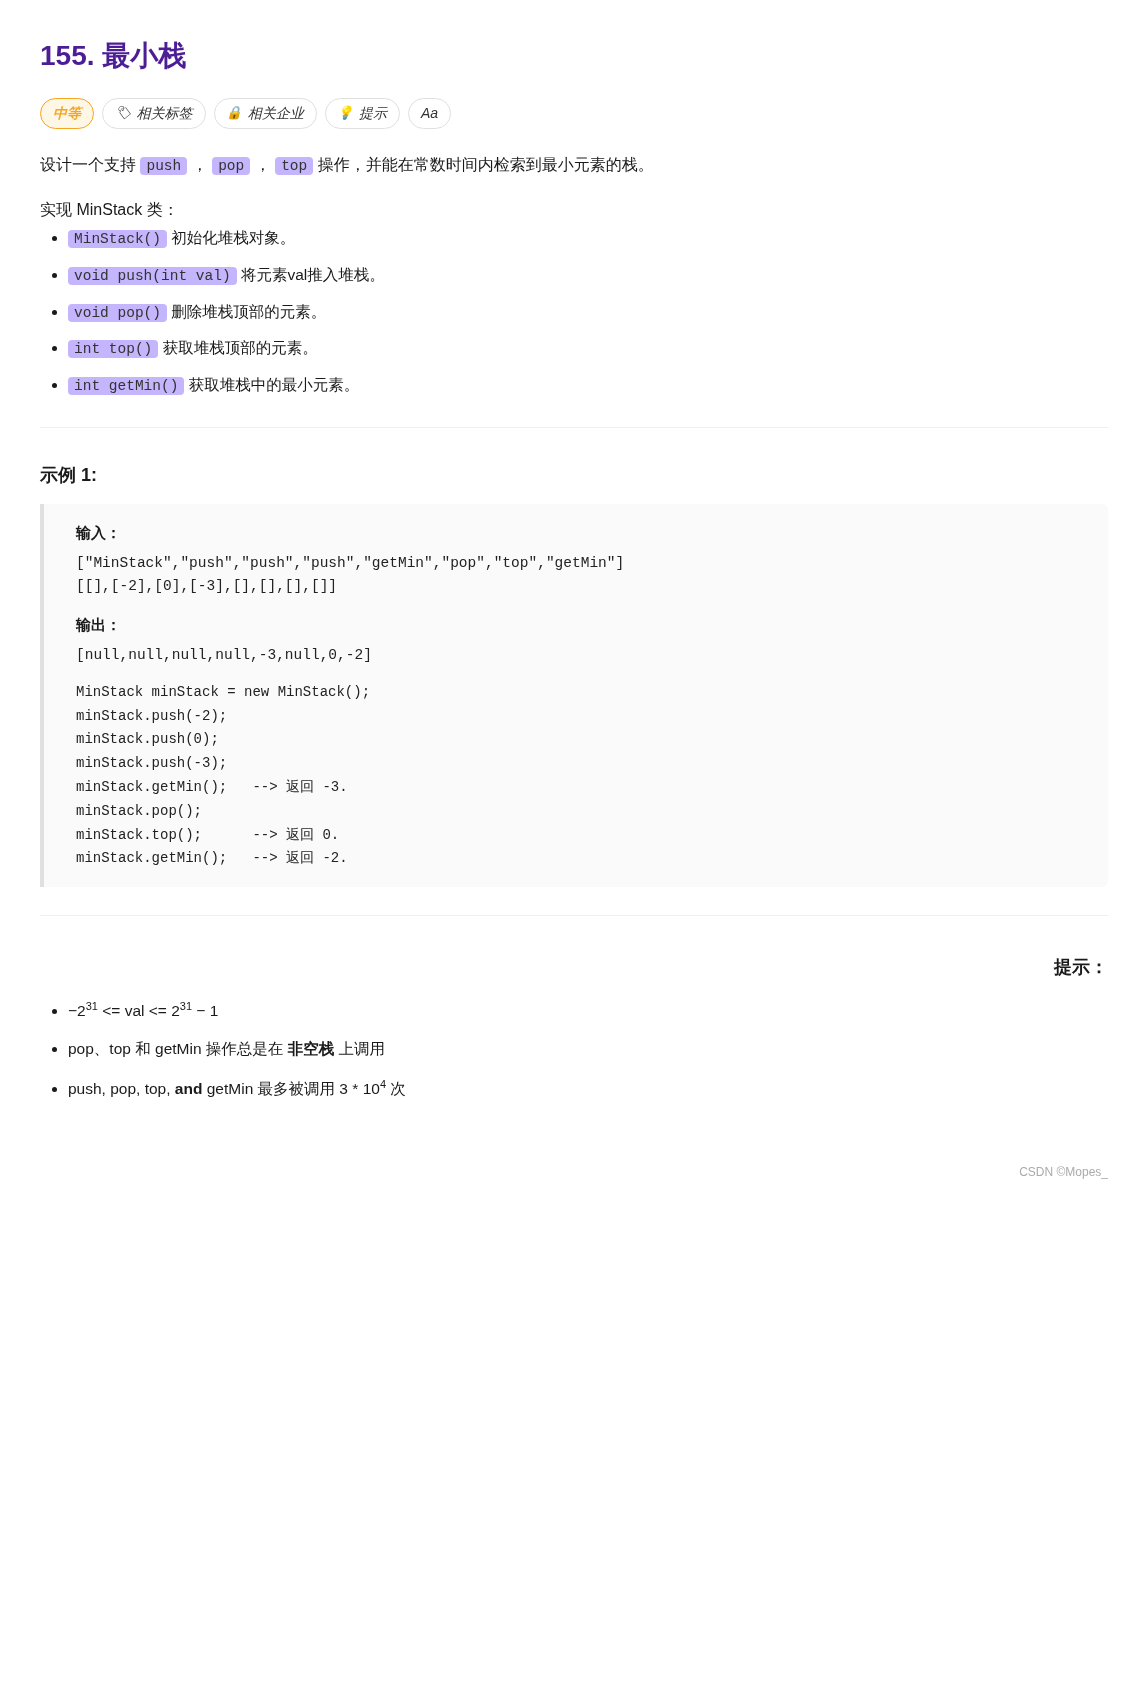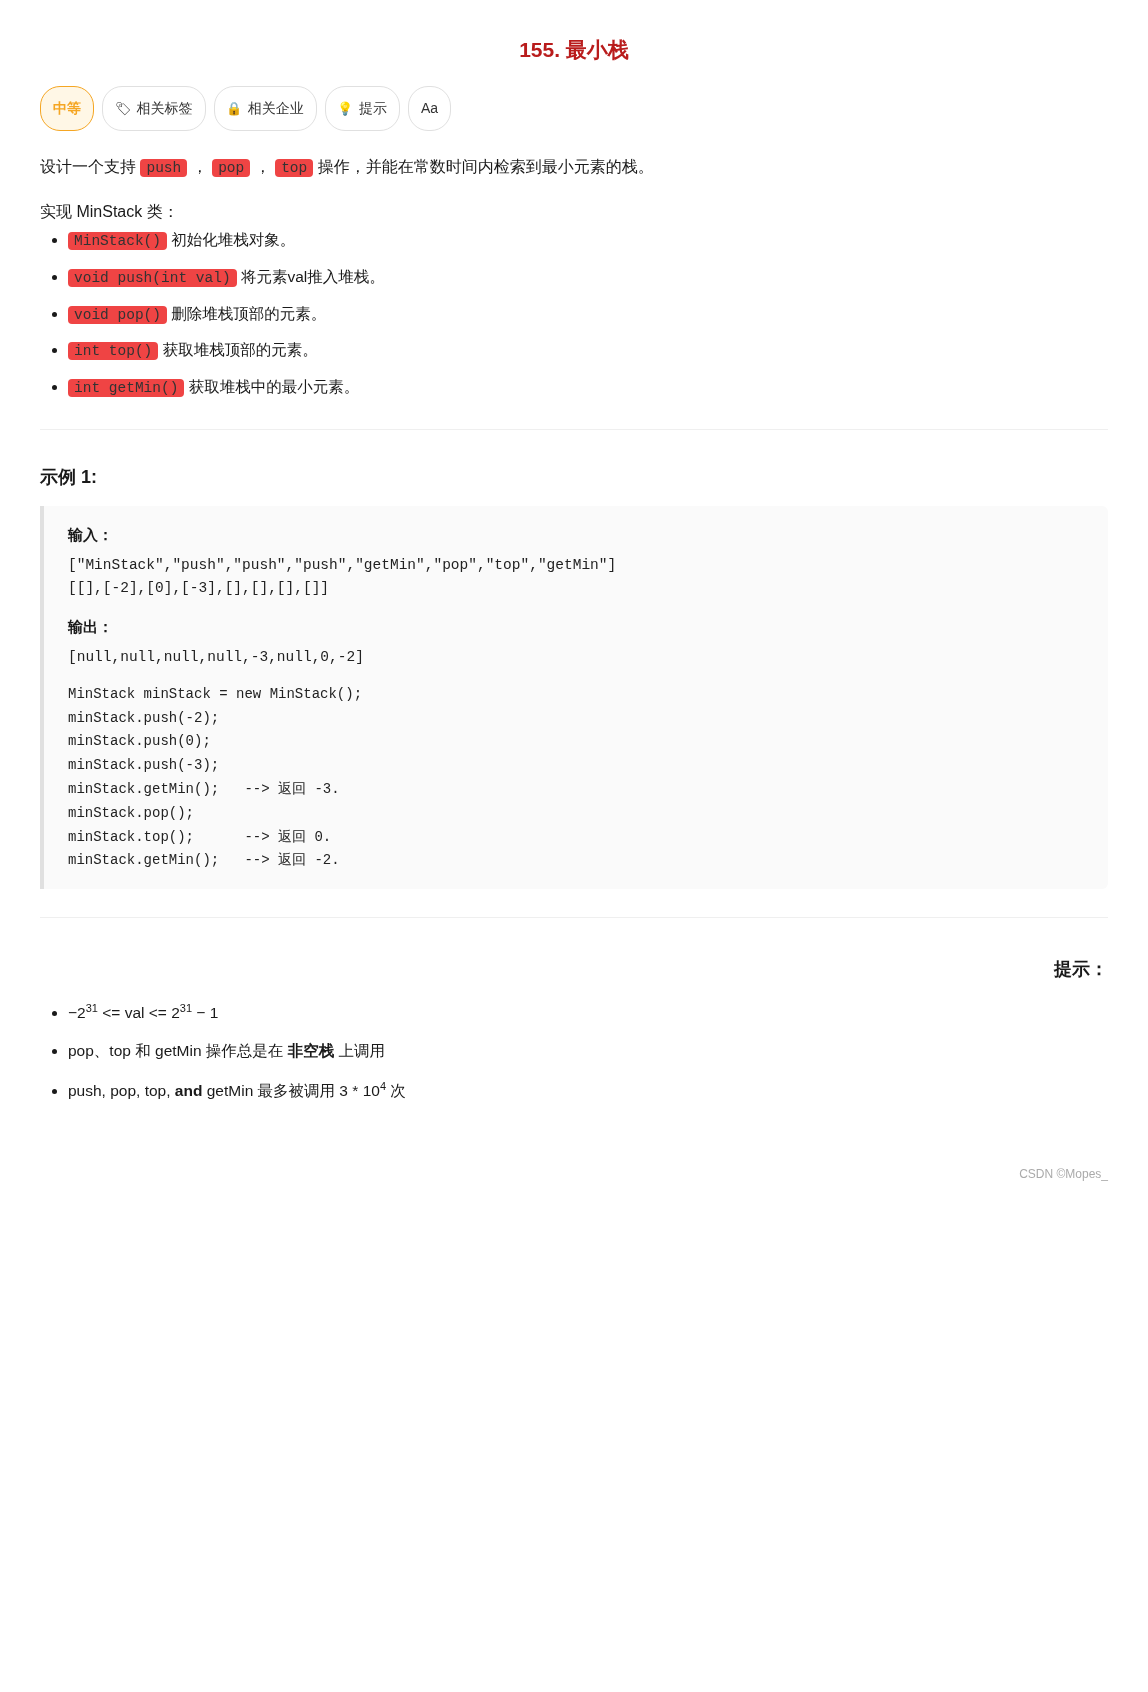--- a/index.html
+++ b/index.html
@@ -6,62 +6,62 @@
     body {
       font-family: -apple-system, BlinkMacSystemFont, "PingFang SC", "Microsoft YaHei", sans-serif;
       background: #ffffff;
       color: #1a1a1a;
       padding: 32px 40px 60px 40px;
       max-width: 1148px;
       font-size: 16px;
       line-height: 1.7;
     }
     h1 {
-      font-size: 21px;
+      font-size: 28px;
       font-weight: 700;
       margin-bottom: 18px;
-      color: #b91c1c;
-      text-align: center;
+      color: #4c1d95;
     }
     .tags-row {
       display: flex;
       align-items: center;
       gap: 8px;
       margin-bottom: 22px;
       flex-wrap: wrap;
     }
     .tag {
       display: inline-flex;
       align-items: center;
       gap: 5px;
-      padding: 10px 12px;
+      padding: 3px 12px;
       border-radius: 20px;
       font-size: 14px;
       cursor: pointer;
       border: 1px solid #e0e0e0;
       background: #fff;
       color: #333;
+      font-style: italic;
     }
     .tag.difficulty {
       background: #fff7e6;
       border: 1.5px solid #f5a623;
       color: #f5a623;
       font-weight: 600;
     }
     .tag-icon {
       font-size: 13px;
     }
     .description {
       font-size: 16px;
       margin-bottom: 16px;
       line-height: 1.8;
     }
     code, .inline-code {
       font-family: "Courier New", Consolas, monospace;
-      background: #ef4444;
+      background: #c4b5fd;
       padding: 1px 6px;
       border-radius: 4px;
       font-size: 14.5px;
       color: #333;
     }
     .implement-text {
       font-size: 16px;
       margin-bottom: 2px;
     }
     .bullet-list {
@@ -75,21 +75,21 @@
       line-height: 1.7;
     }
     .section-title {
       font-size: 18px;
       font-weight: 700;
       margin-top: 32px;
       margin-bottom: 14px;
     }
     .example-box {
       border-left: 4px solid #e0e0e0;
-      padding: 16px 24px;
+      padding: 16px 32px;
       background: #fafafa;
       border-radius: 0 6px 6px 0;
       margin-bottom: 20px;
     }
     .example-label {
       font-weight: 700;
       font-size: 15px;
       margin-bottom: 6px;
     }
     .example-value {

